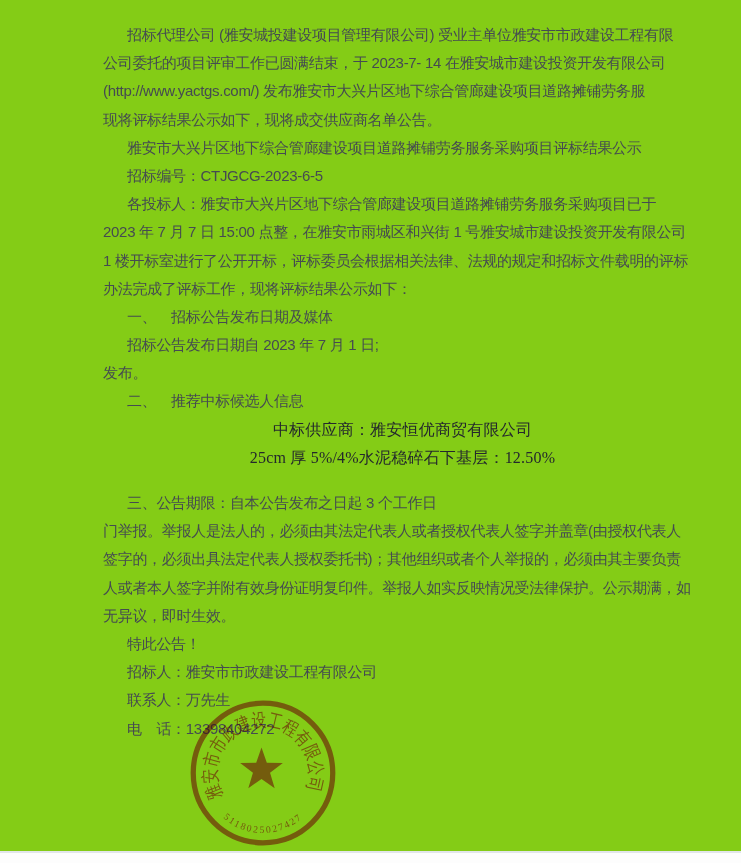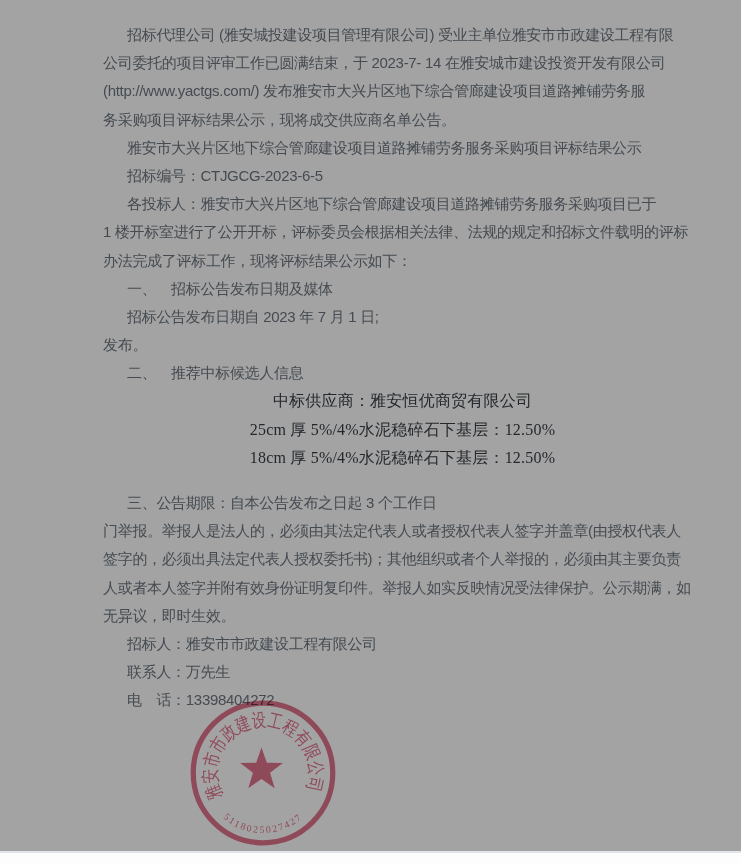--- a/index.html
+++ b/index.html
@@ -5,21 +5,21 @@
   html, body { margin: 0; padding: 0; }
   body {
     width: 741px; height: 863px;
     background: #ffffff;
     font-family: "Liberation Sans", sans-serif;
     overflow: hidden;
   }
   .page {
     position: relative;
     width: 741px; height: 863px;
-    background: #a3a3a3;
+    background: #84cc16;
   }
   .doc {
     position: absolute;
     left: 103px; top: 21px;
     width: 575px;
     color: #454b51;
   }
   .doc-line {
     height: 28.2px;
     line-height: 28.2px;
@@ -60,38 +60,39 @@
 </style>
 </head>
 <body>
 
 <div class="page">
 
   <div class="doc" id="doc-lines">
       <div class="doc-line indent">招标代理公司 (雅安城投建设项目管理有限公司) 受业主单位雅安市市政建设工程有限</div>
       <div class="doc-line">公司委托的项目评审工作已圆满结束，于 2023-7- 14 在雅安城市建设投资开发有限公司</div>
       <div class="doc-line">(http://www.yactgs.com/) 发布雅安市大兴片区地下综合管廊建设项目道路摊铺劳务服</div>
-      <div class="doc-line">务采购项目评标结果公示，现将成交供应商名单公告。</div>
+      <div class="doc-line">现将评标结果公示如下，现将成交供应商名单公告。</div>
       <div class="doc-line indent">雅安市大兴片区地下综合管廊建设项目道路摊铺劳务服务采购项目评标结果公示</div>
       <div class="doc-line indent">招标编号：CTJGCG-2023-6-5</div>
       <div class="doc-line indent">各投标人：雅安市大兴片区地下综合管廊建设项目道路摊铺劳务服务采购项目已于</div>
+      <div class="doc-line">2023 年 7 月 7 日 15:00 点整，在雅安市雨城区和兴街 1 号雅安城市建设投资开发有限公司</div>
       <div class="doc-line">1 楼开标室进行了公开开标，评标委员会根据相关法律、法规的规定和招标文件载明的评标</div>
       <div class="doc-line">办法完成了评标工作，现将评标结果公示如下：</div>
       <div class="doc-line indent">一、　招标公告发布日期及媒体</div>
       <div class="doc-line indent">招标公告发布日期自 2023 年 7 月 1 日;</div>
       <div class="doc-line">发布。</div>
       <div class="doc-line indent">二、　推荐中标候选人信息</div>
       <div class="doc-line indent serif">中标供应商：雅安恒优商贸有限公司</div>
       <div class="doc-line indent serif">25cm 厚 5%/4%水泥稳碎石下基层：12.50%</div>
-      <div class="doc-line indent serif">18cm 厚 5%/4%水泥稳碎石下基层：12.50%</div>
       <div class="doc-line indent gap">三、公告期限：自本公告发布之日起 3 个工作日</div>
       <div class="doc-line">门举报。举报人是法人的，必须由其法定代表人或者授权代表人签字并盖章(由授权代表人</div>
       <div class="doc-line">签字的，必须出具法定代表人授权委托书)；其他组织或者个人举报的，必须由其主要负责</div>
       <div class="doc-line">人或者本人签字并附有效身份证明复印件。举报人如实反映情况受法律保护。公示期满，如</div>
       <div class="doc-line">无异议，即时生效。</div>
+      <div class="doc-line indent">特此公告！</div>
       <div class="doc-line indent">招标人：雅安市市政建设工程有限公司</div>
       <div class="doc-line indent">联系人：万先生</div>
       <div class="doc-line indent">电　话：13398404272</div>
     </div>
 
   <svg class="seal" viewBox="0 0 200 200" aria-hidden="true">
     <defs>
       <path id="arc-top" d="M 46.31 131 A 62 62 0 1 1 153.69 131" fill="none"></path>
       <path id="arc-bottom" d="M 43.43 156.57 A 80 80 0 0 0 156.57 156.57" fill="none"></path>
     </defs>

